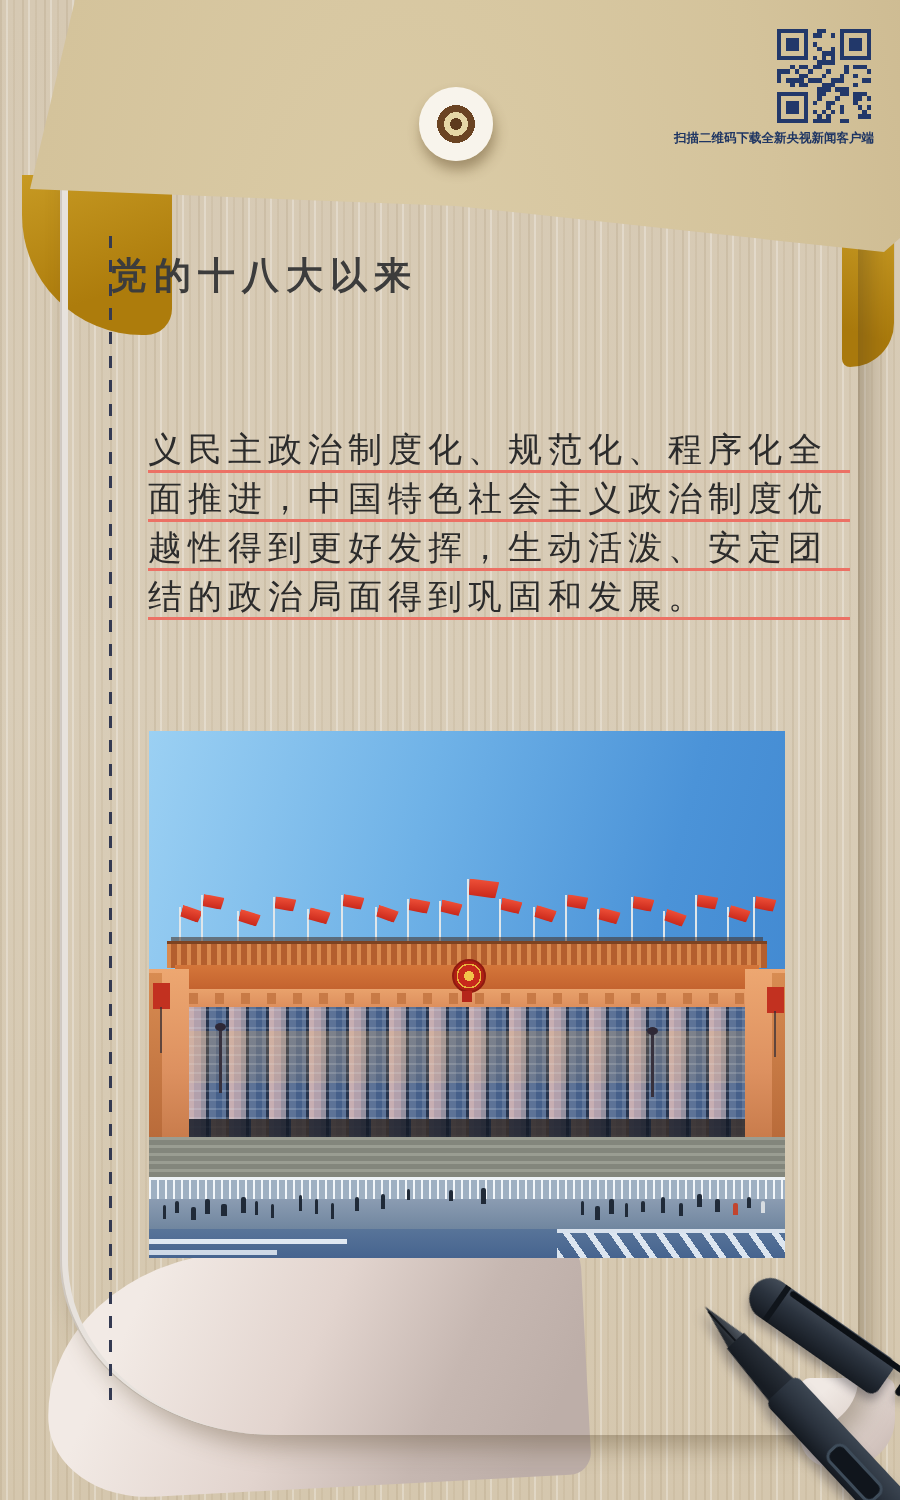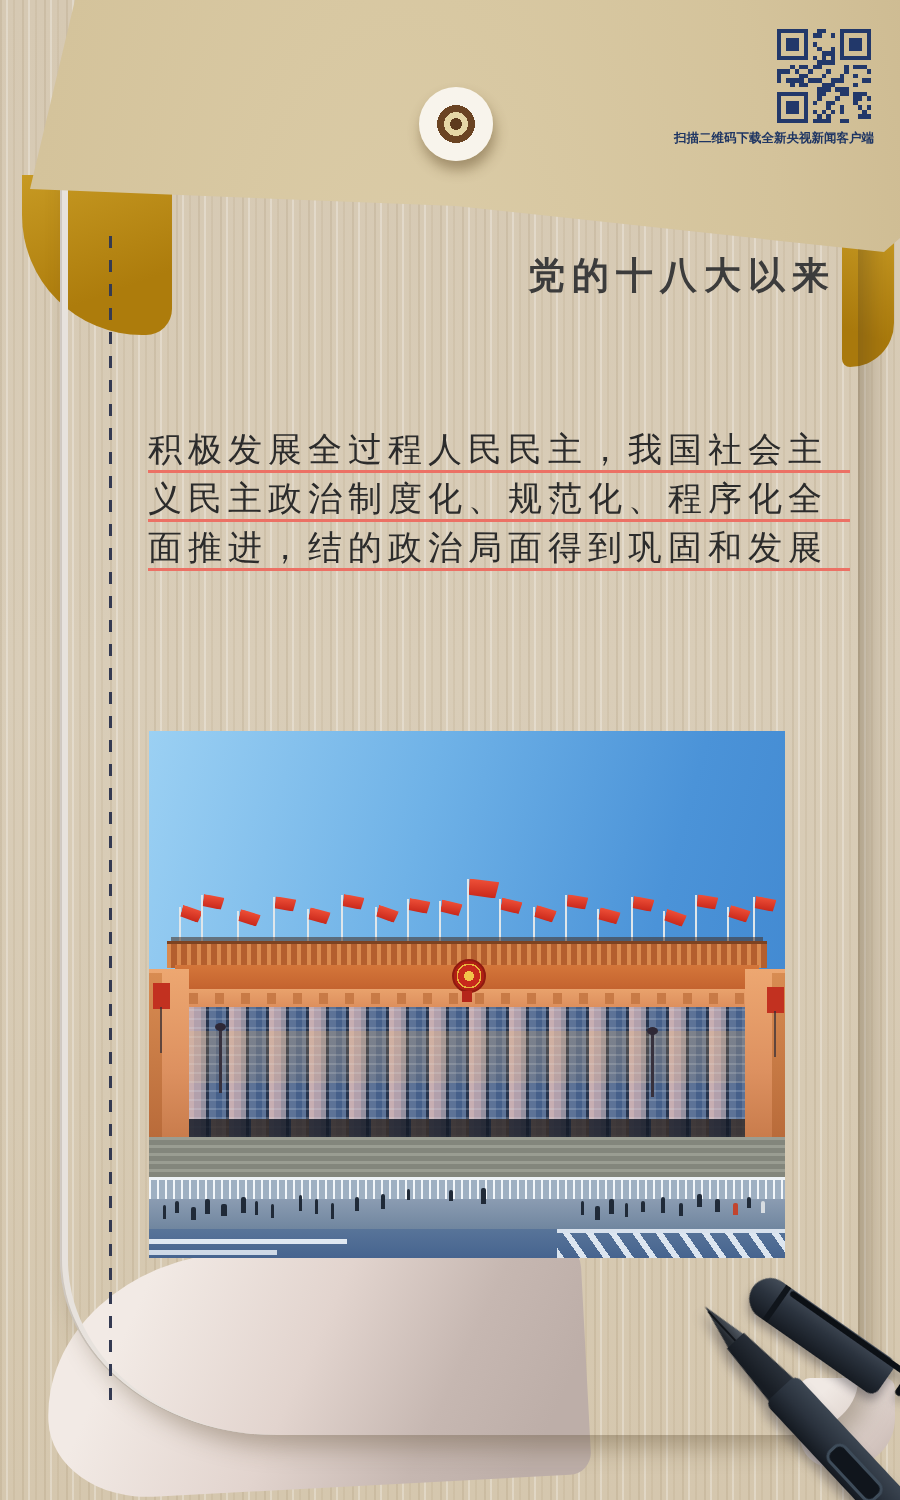--- a/index.html
+++ b/index.html
@@ -36,21 +36,21 @@
     border-left:6px solid #e7e2dd;
     border-bottom-left-radius:215px 175px;
     border-bottom-right-radius:70px 55px;
     box-shadow:10px 12px 24px rgba(80,62,34,.35), -2px 0 0 #d9d3cd;}
 
   
   .dash-line{position:absolute;left:109px;top:236px;width:3px;height:1165px;z-index:4;
     background:repeating-linear-gradient(180deg,#343a52 0 12px,rgba(0,0,0,0) 12px 24px);}
 
   
-  .title-wrap{position:absolute;left:110px;top:252px;width:726px;text-align:right;z-index:4;color:#3c3c3c;font-family:"Liberation Serif",serif;}
+  .title-wrap{position:absolute;left:110px;top:252px;width:726px;text-align:left;z-index:4;color:#3c3c3c;font-family:"Liberation Serif",serif;}
   .title-l1{font-size:37px;font-weight:700;letter-spacing:7px;line-height:48px;}
   .title-l2{font-size:55px;font-weight:800;letter-spacing:1px;line-height:74px;margin-top:8px;color:#383838;}
   .para{position:absolute;left:148px;top:427px;width:702px;z-index:4;font-family:"DejaVu Serif",serif;}
   .para .line{height:43px;padding-bottom:0;border-bottom:3px solid #ec7165;margin-bottom:3px;
     font-size:34px;line-height:44px;letter-spacing:6px;color:#2c2c2c;white-space:nowrap;overflow:visible;}
 
   
   .photo{position:absolute;left:149px;top:731px;width:636px;height:527px;z-index:4;overflow:hidden;background:#5aa0dd;}
   .sky{position:absolute;inset:0;background:linear-gradient(105deg,#9bd0f3 0%,#6fb2e7 38%,#4b93d8 72%,#3f86cf 100%);}
   .roof-rail{position:absolute;left:22px;top:206px;width:592px;height:4px;background:rgba(70,48,34,.55);}
@@ -158,23 +158,24 @@
 
   <div class="sheet"></div>
 
   <div class="dash-line"></div>
 
   <div class="title-wrap">
     <div class="title-l1">党的十八大以来</div>
   </div>
 
   <div class="para">
-    <div class="line">积极发展全过程人民民主，我国社会主</div>
     <div class="line">义民主政治制度化、规范化、程序化全</div>
-    <div class="line">面推进，结的政治局面得到巩固和发展</div>
+    <div class="line">面推进，中国特色社会主义政治制度优</div>
+    <div class="line">越性得到更好发挥，生动活泼、安定团</div>
+    <div class="line">结的政治局面得到巩固和发展。</div>
   </div>
 
   <div class="photo">
     <div class="sky"></div>
     <div class="flag-layer" id="flags">
         <div class="pole" style="left: 30px; top: 176px; height: 34px;"></div>
         <div class="flagc" style="left: 32px; top: 176px; width: 21px; height: 14px; transform: rotate(14deg);"></div>
         <div class="pole" style="left: 52px; top: 164px; height: 46px;"></div>
         <div class="flagc" style="left: 54px; top: 164px; width: 21px; height: 14px; transform: rotate(6deg);"></div>
         <div class="pole" style="left: 88px; top: 180px; height: 30px;"></div>

